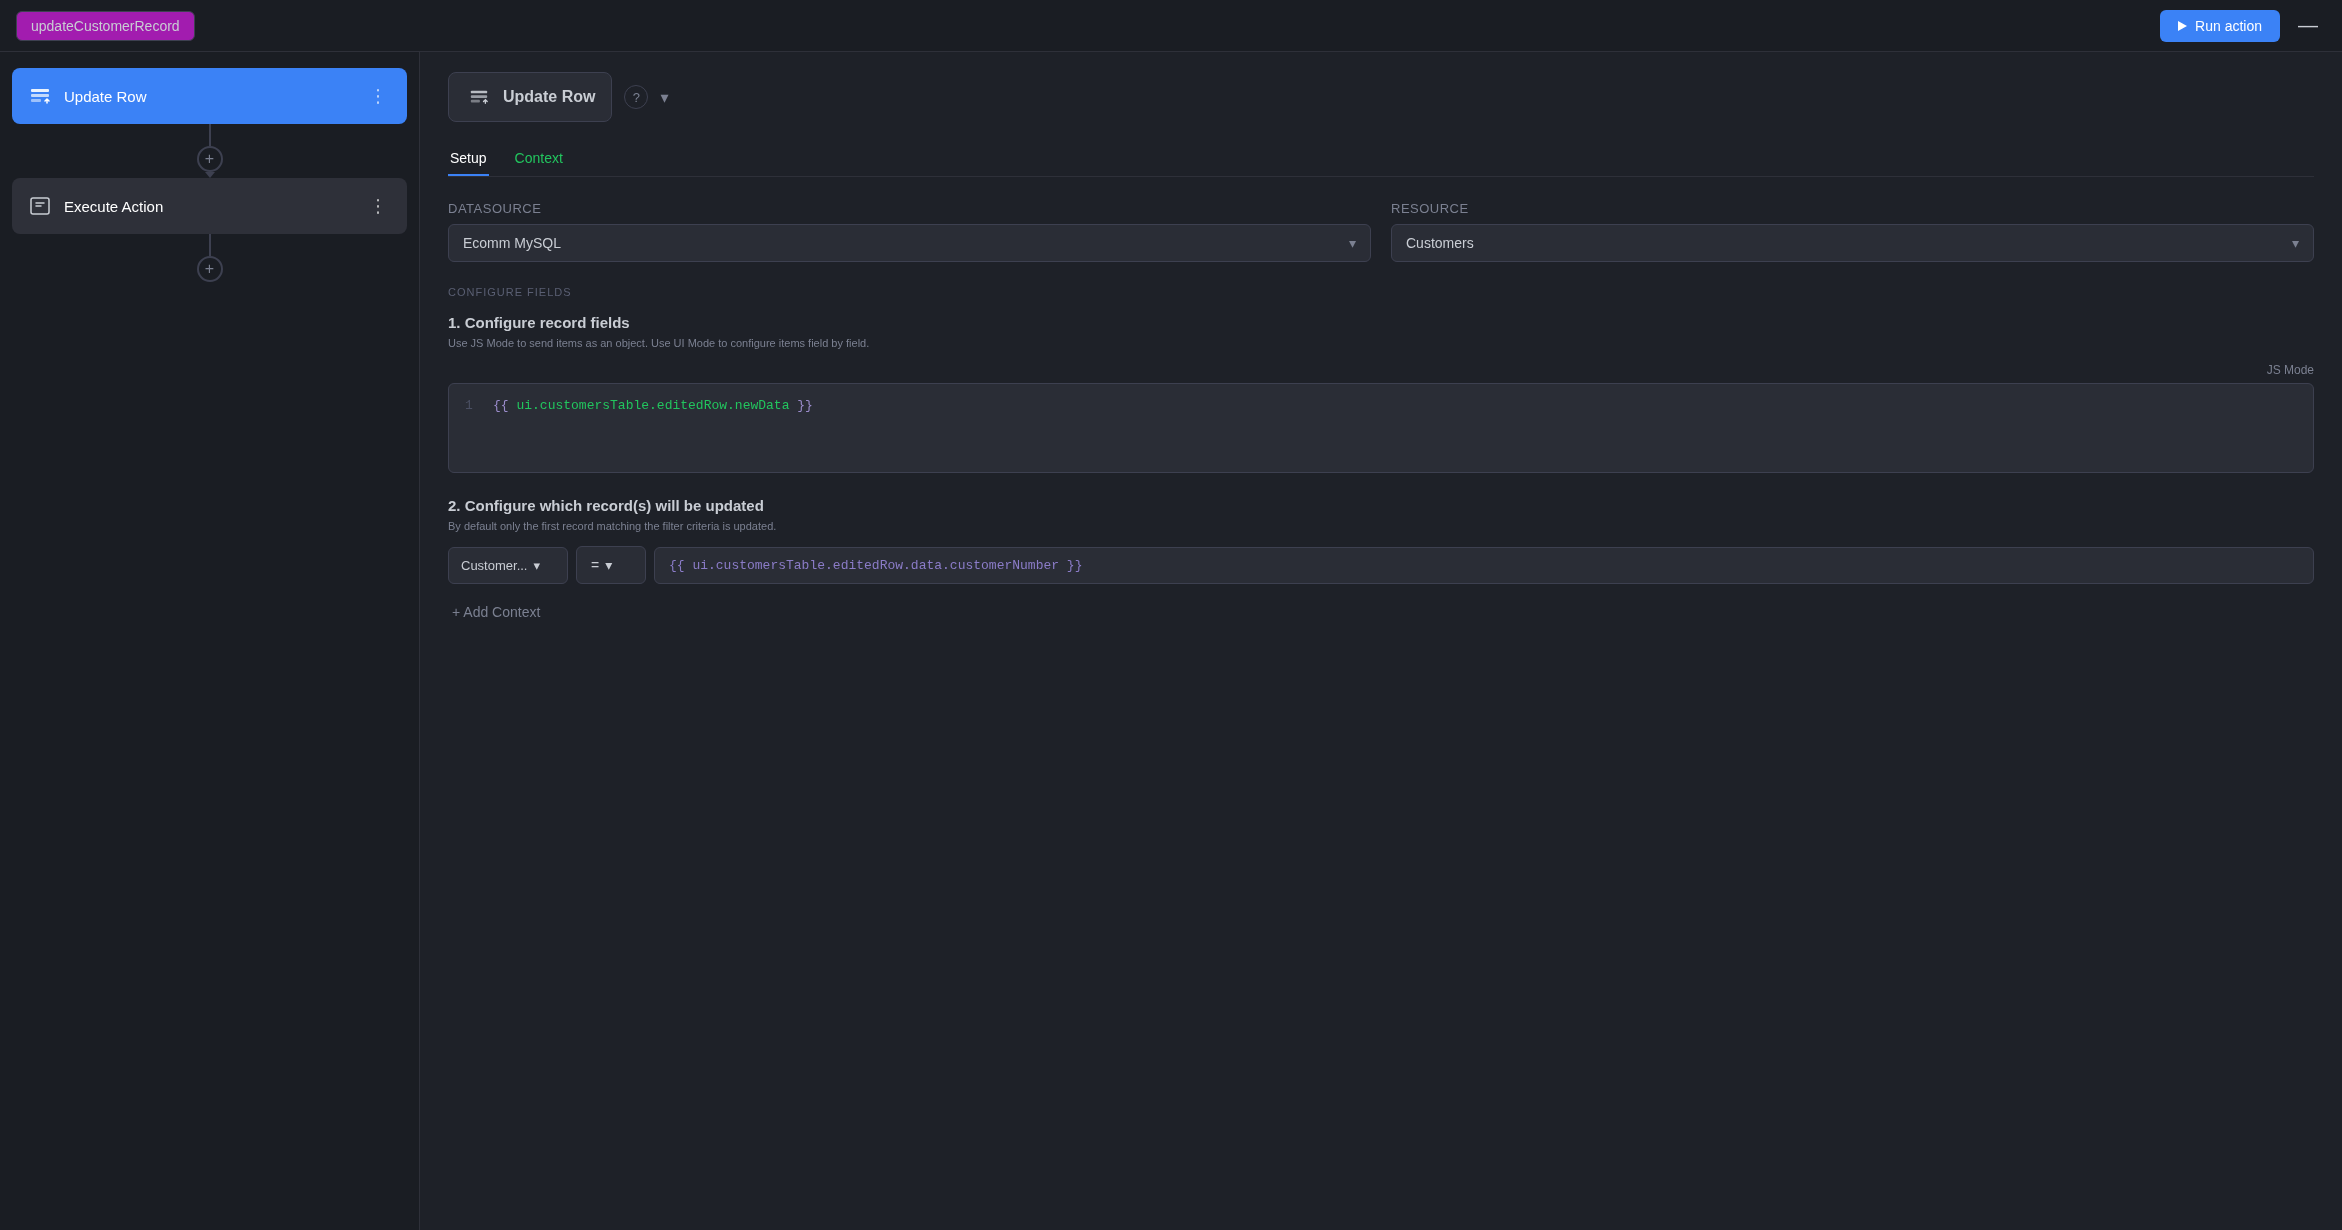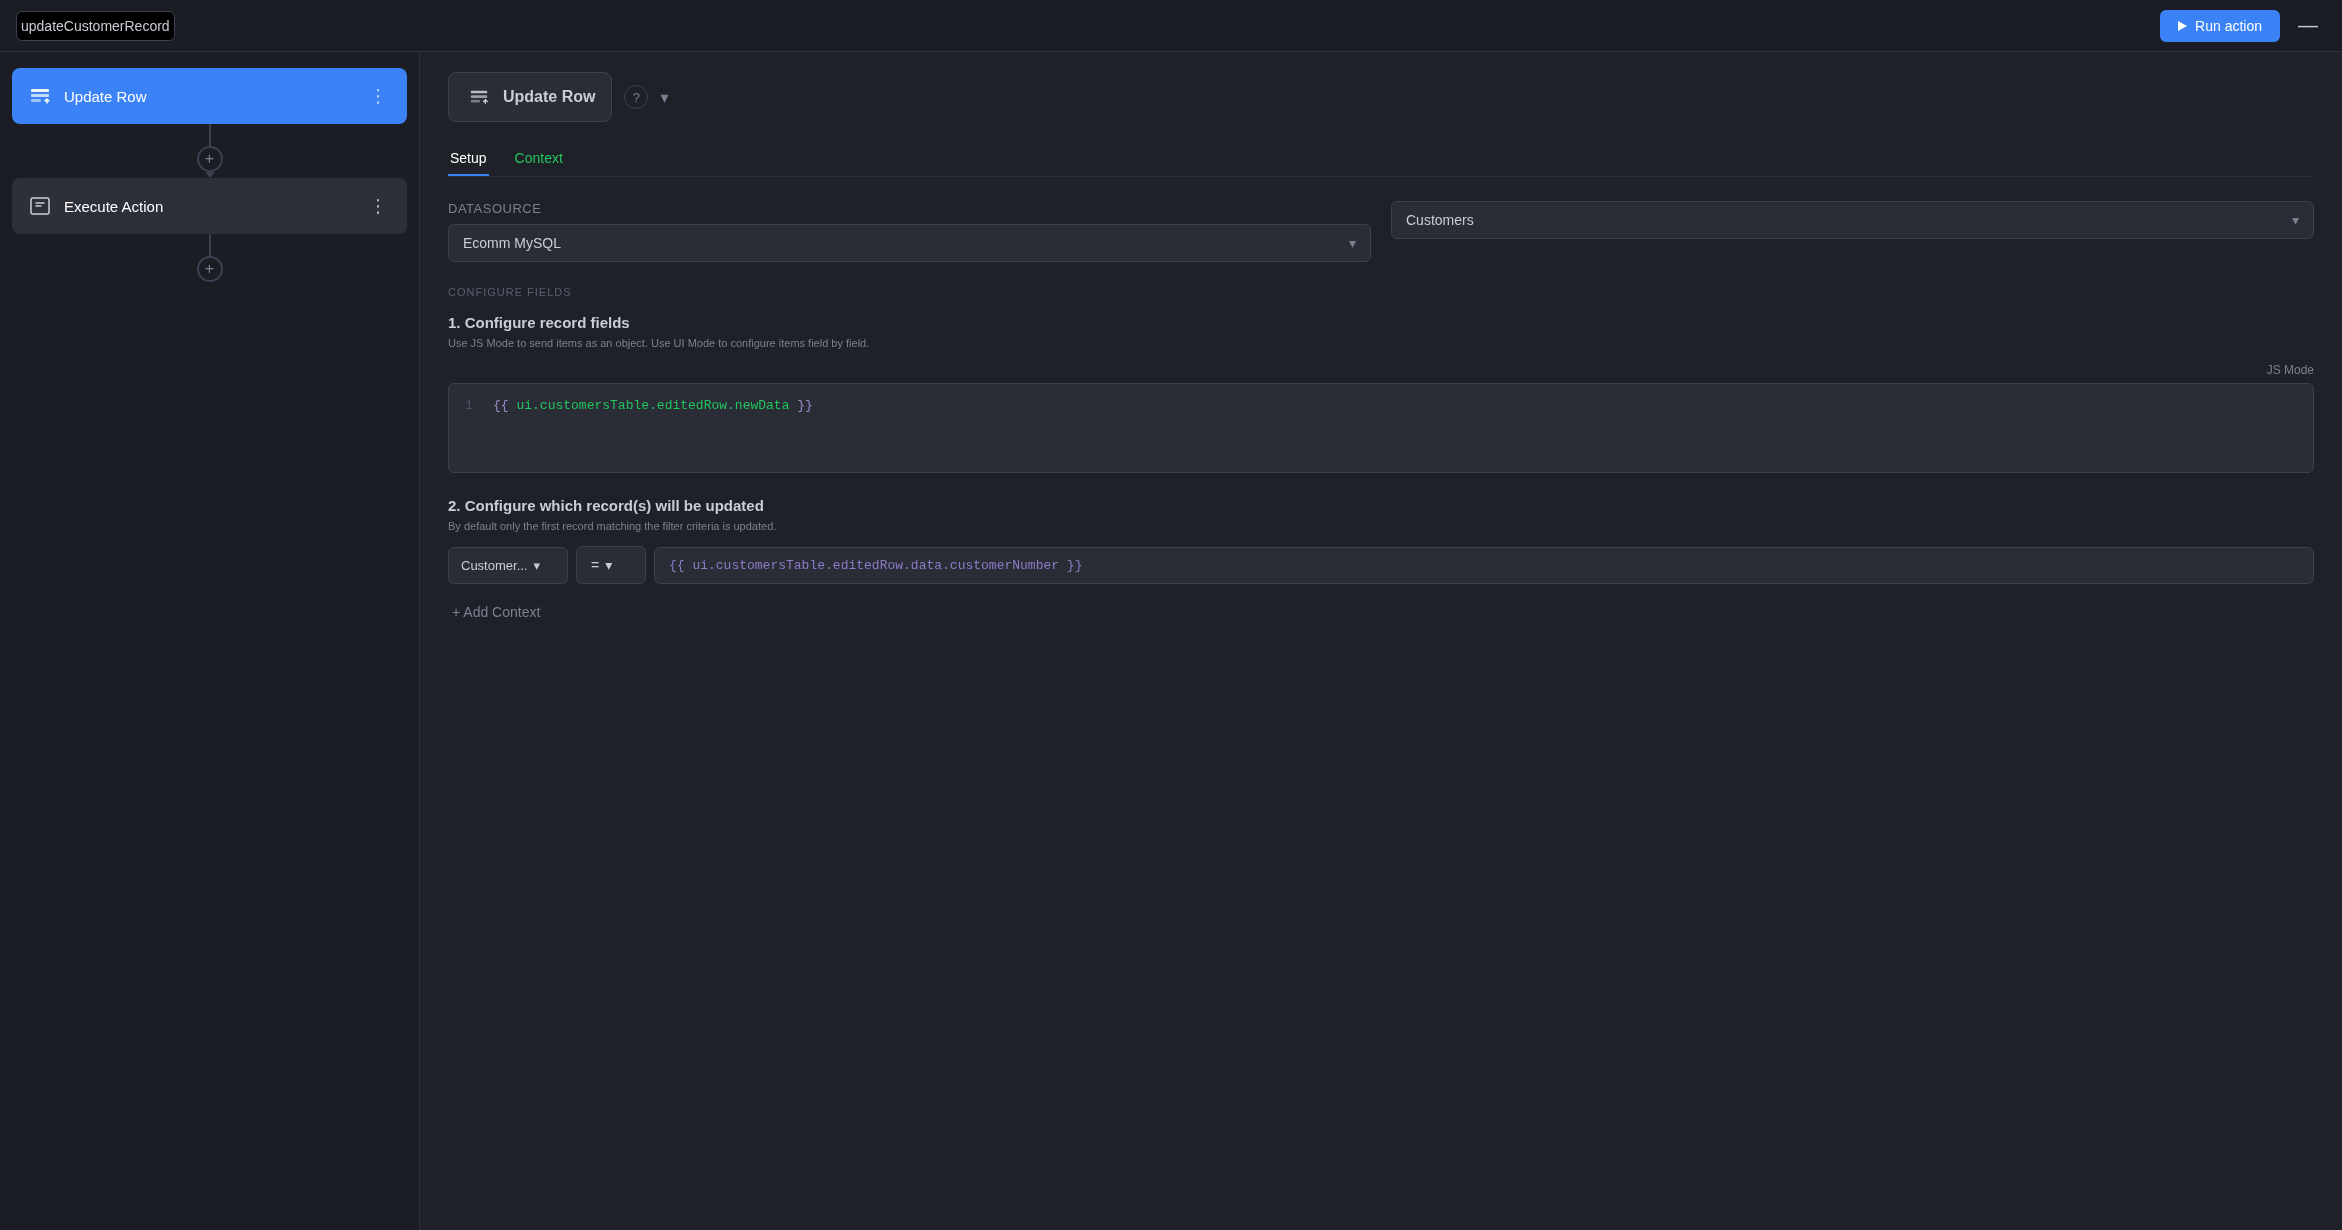--- a/index.html
+++ b/index.html
@@ -16,24 +16,24 @@
     .top-bar {
       display: flex;
       align-items: center;
       justify-content: space-between;
       background: #1a1d23;
       border-bottom: 1px solid #2e3039;
       padding: 0 16px;
       height: 52px;
     }
     .top-bar-title {
-      background: #000000;
-      border: 1px solid #3d4050;
-      border-radius: 6px;
-      padding: 6px 4px;
+      background: #a21caf;
+      border: 1px solid #3d4050;
+      border-radius: 6px;
+      padding: 6px 14px;
       color: #c9cdd4;
       font-size: 14px;
     }
     .top-bar-actions {
       display: flex;
       align-items: center;
       gap: 10px;
     }
     .run-action-btn {
       display: flex;
@@ -440,20 +440,21 @@
 
     <div class="form-row">
       <div class="form-group">
         <div class="form-label">Datasource</div>
         <div class="form-select">
           <span>Ecomm MySQL</span>
           <span class="chevron">▾</span>
         </div>
       </div>
       <div class="form-group">
+        <div class="form-label">Resource</div>
         <div class="form-select">
           <span>Customers</span>
           <span class="chevron">▾</span>
         </div>
       </div>
     </div>
 
     <div class="section-label">CONFIGURE FIELDS</div>
 
     <div class="configure-title">1. Configure record fields</div>

